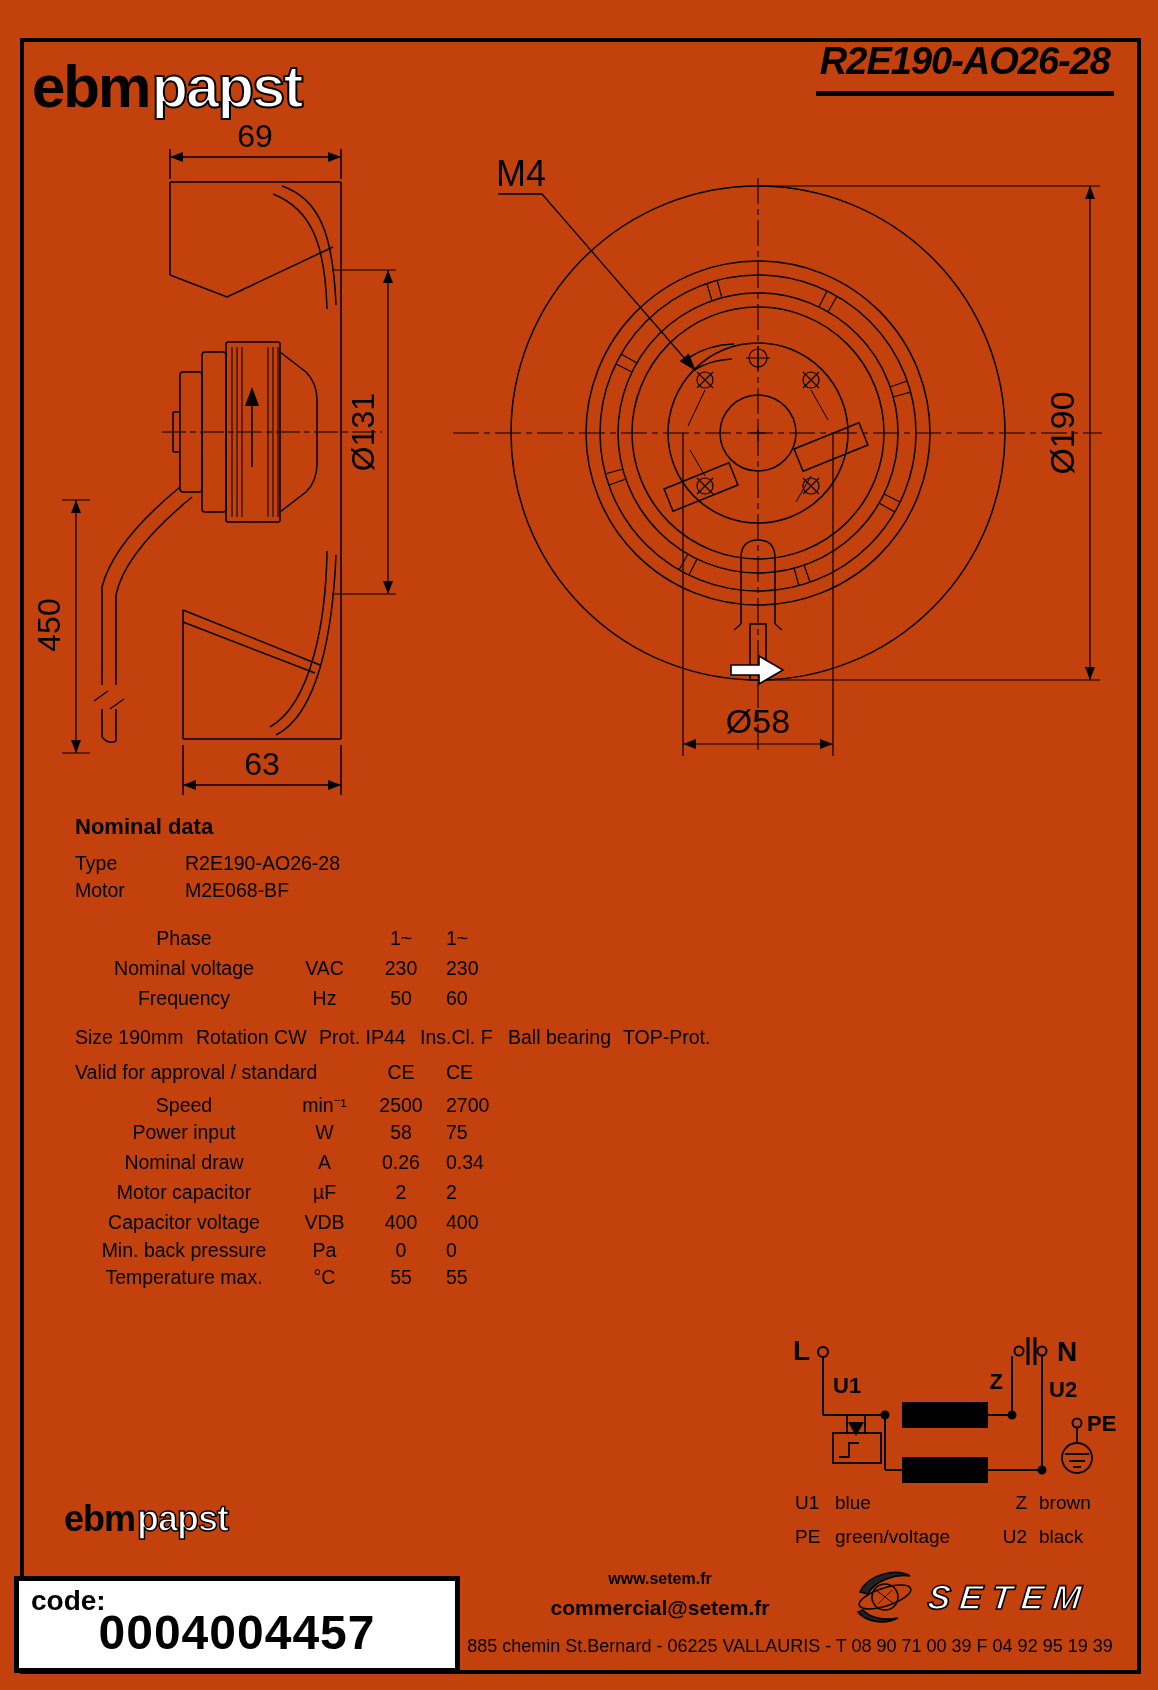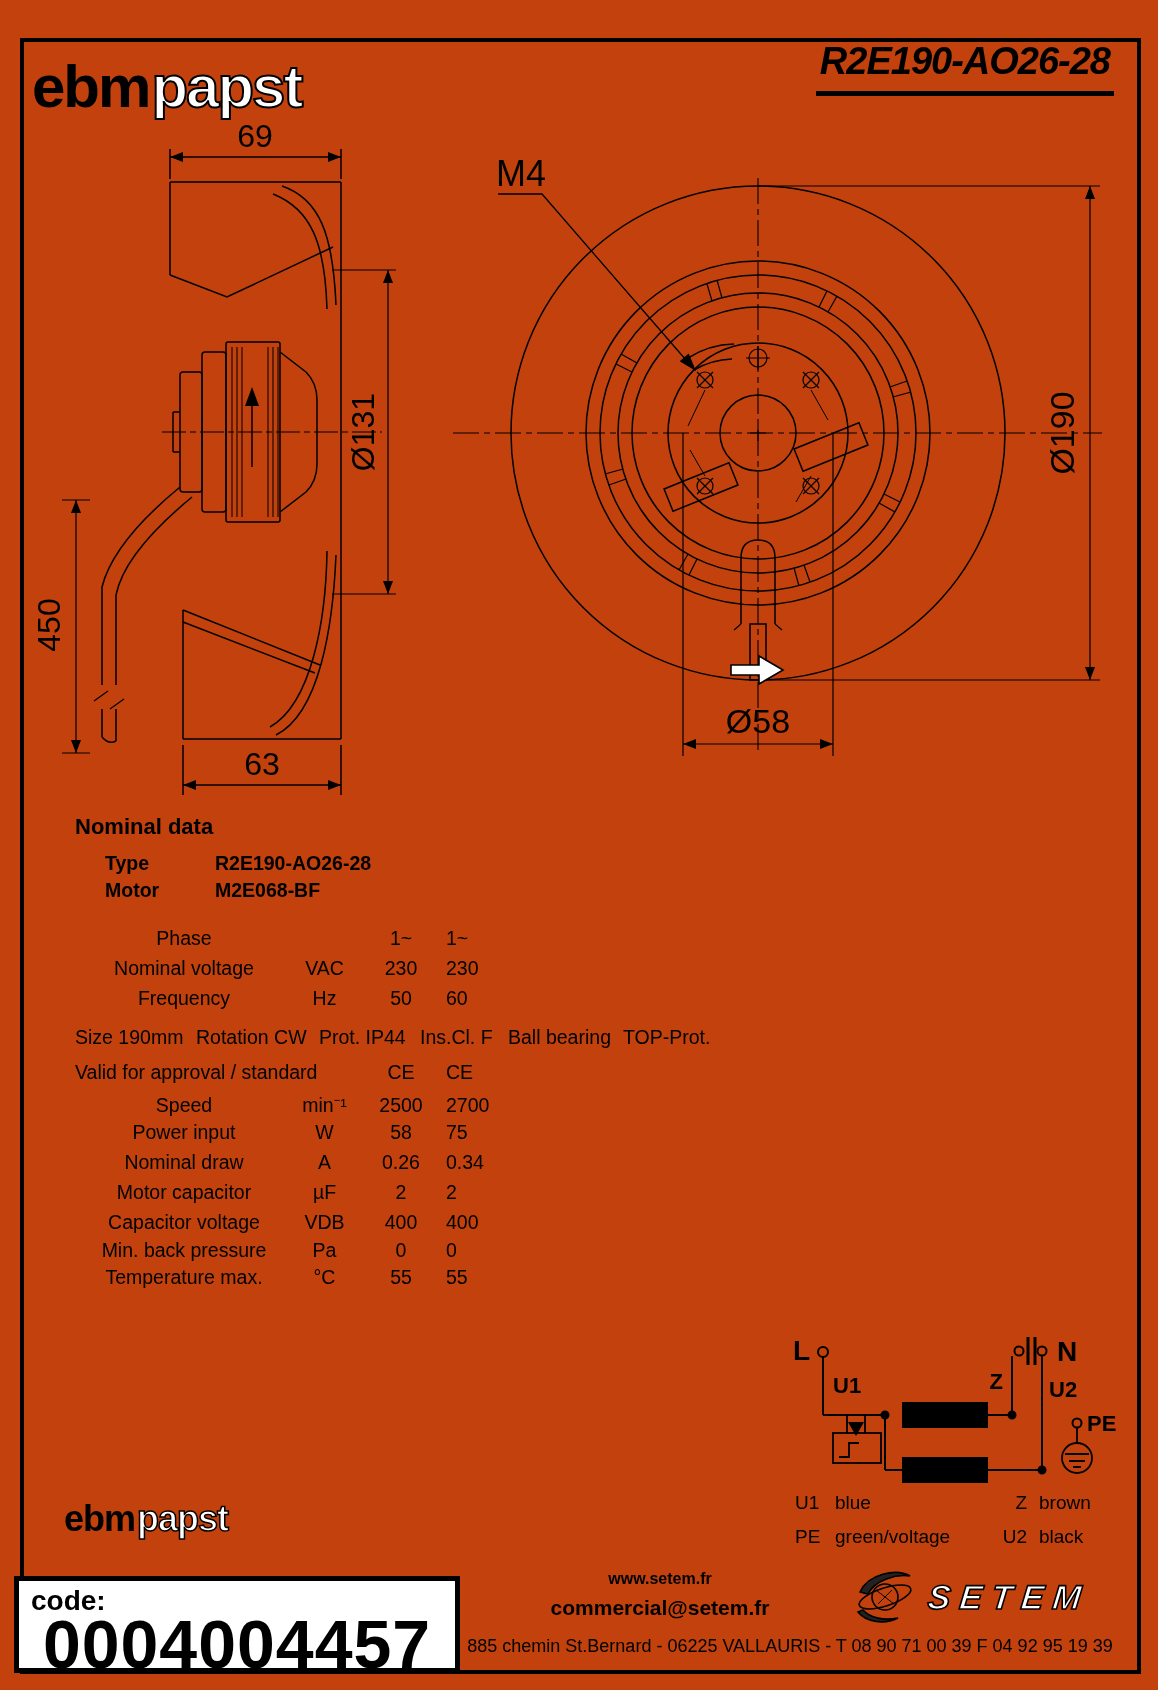--- a/index.html
+++ b/index.html
@@ -8,37 +8,37 @@
   .abs{position:absolute;}
   .frame{left:20px;top:38px;width:1113px;height:1628px;border:4px solid #000;}
   
   .brand{left:32px;top:52px;font-size:60px;font-weight:bold;letter-spacing:-2px;white-space:nowrap;}
   .brand .solid{color:#000;}
   .brand .outline{color:#fff;-webkit-text-stroke:2px #000;margin-left:2px;}
   .model{right:44px;top:40px;font-size:38px;font-weight:bold;font-style:italic;
          letter-spacing:-1px;border-bottom:5px solid #000;padding:0 4px 8px 4px;}
   
   .nd-title{left:75px;top:814px;font-size:22px;font-weight:bold;}
-  .tm-row{left:75px;font-size:19.5px;font-weight:bold;white-space:nowrap;margin-left:30px;}
+  .tm-row{left:75px;font-size:19.5px;font-weight:normal;white-space:nowrap;}
   .tm-row .lbl{display:inline-block;width:110px;}
   .t-row{left:75px;font-size:19.5px;white-space:nowrap;text-align:center;}
   .t-row .lbl{display:inline-block;width:218px;}
   .t-row .unit{display:inline-block;width:63px;}
   .t-row .v50{display:inline-block;width:90px;}
   .size-line{left:75px;top:1026px;font-size:19.5px;white-space:nowrap;width:700px;}
   .size-line span{position:absolute;top:0;}
   
   .lg{font-size:19px;white-space:nowrap;}
   
   .brand-sm{left:64px;top:1498px;font-size:36px;font-weight:bold;letter-spacing:-1px;white-space:nowrap;}
   .brand-sm .outline{-webkit-text-stroke:1.5px #000;color:#fff;margin-left:2px;}
   
   .code-box{left:14px;top:1576px;width:436px;height:87px;border:5px solid #000;background:#fff;}
   .code-lbl{left:12px;top:4px;font-size:28px;font-weight:bold;}
-  .code-val{left:0;top:24px;width:100%;text-align:center;font-size:68px;font-weight:bold;letter-spacing:1px;}
+  .code-val{left:0;top:24px;width:100%;text-align:center;font-size:48px;font-weight:bold;letter-spacing:1px;}
   .site{left:480px;top:1570px;width:360px;text-align:center;font-size:16px;font-weight:bold;}
   .mail{left:480px;top:1596px;width:360px;text-align:center;font-size:21px;font-weight:bold;}
   .addr{left:455px;top:1636px;width:670px;text-align:center;font-size:18px;white-space:nowrap;}
   .setem-text{left:928px;top:1578px;font-size:34px;font-weight:bold;font-style:italic;
               letter-spacing:9px;color:#fff;-webkit-text-stroke:1.6px #000;transform:skewX(-6deg);}
   svg{overflow:visible;}
   svg text{font-family:"Liberation Sans",sans-serif;fill:#000;stroke:none;}
 </style>
 </head>
 <body>

